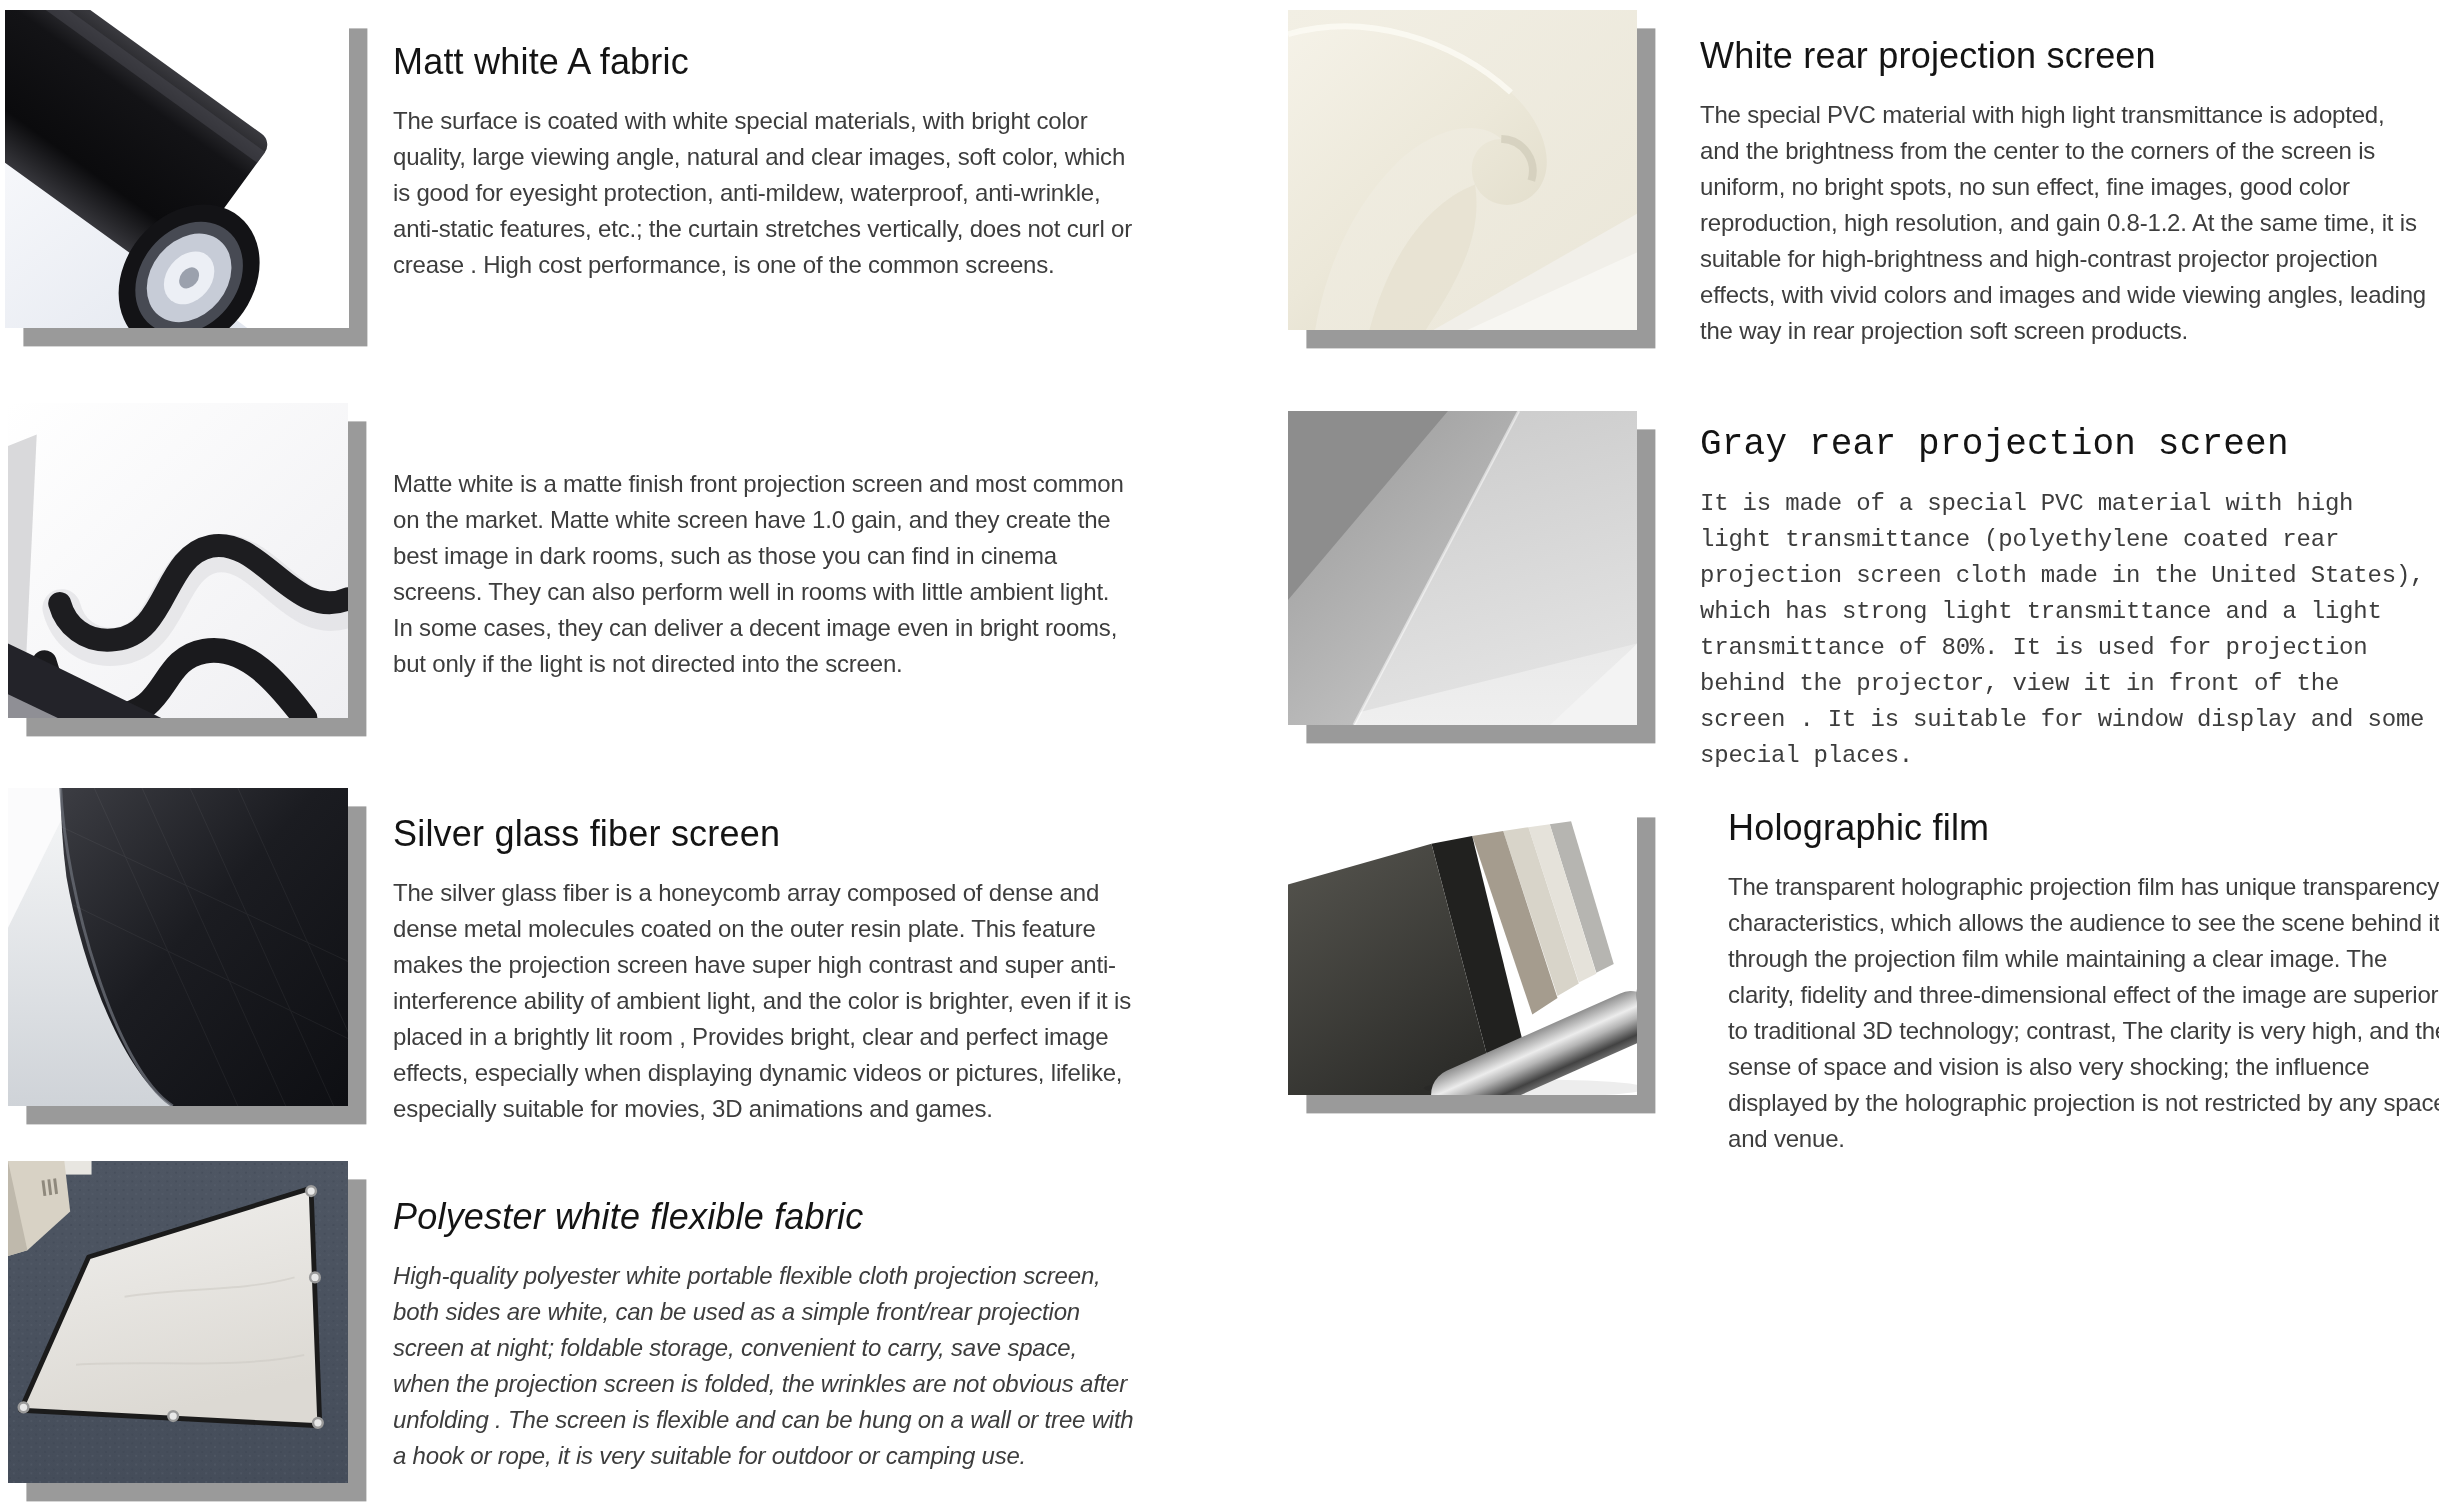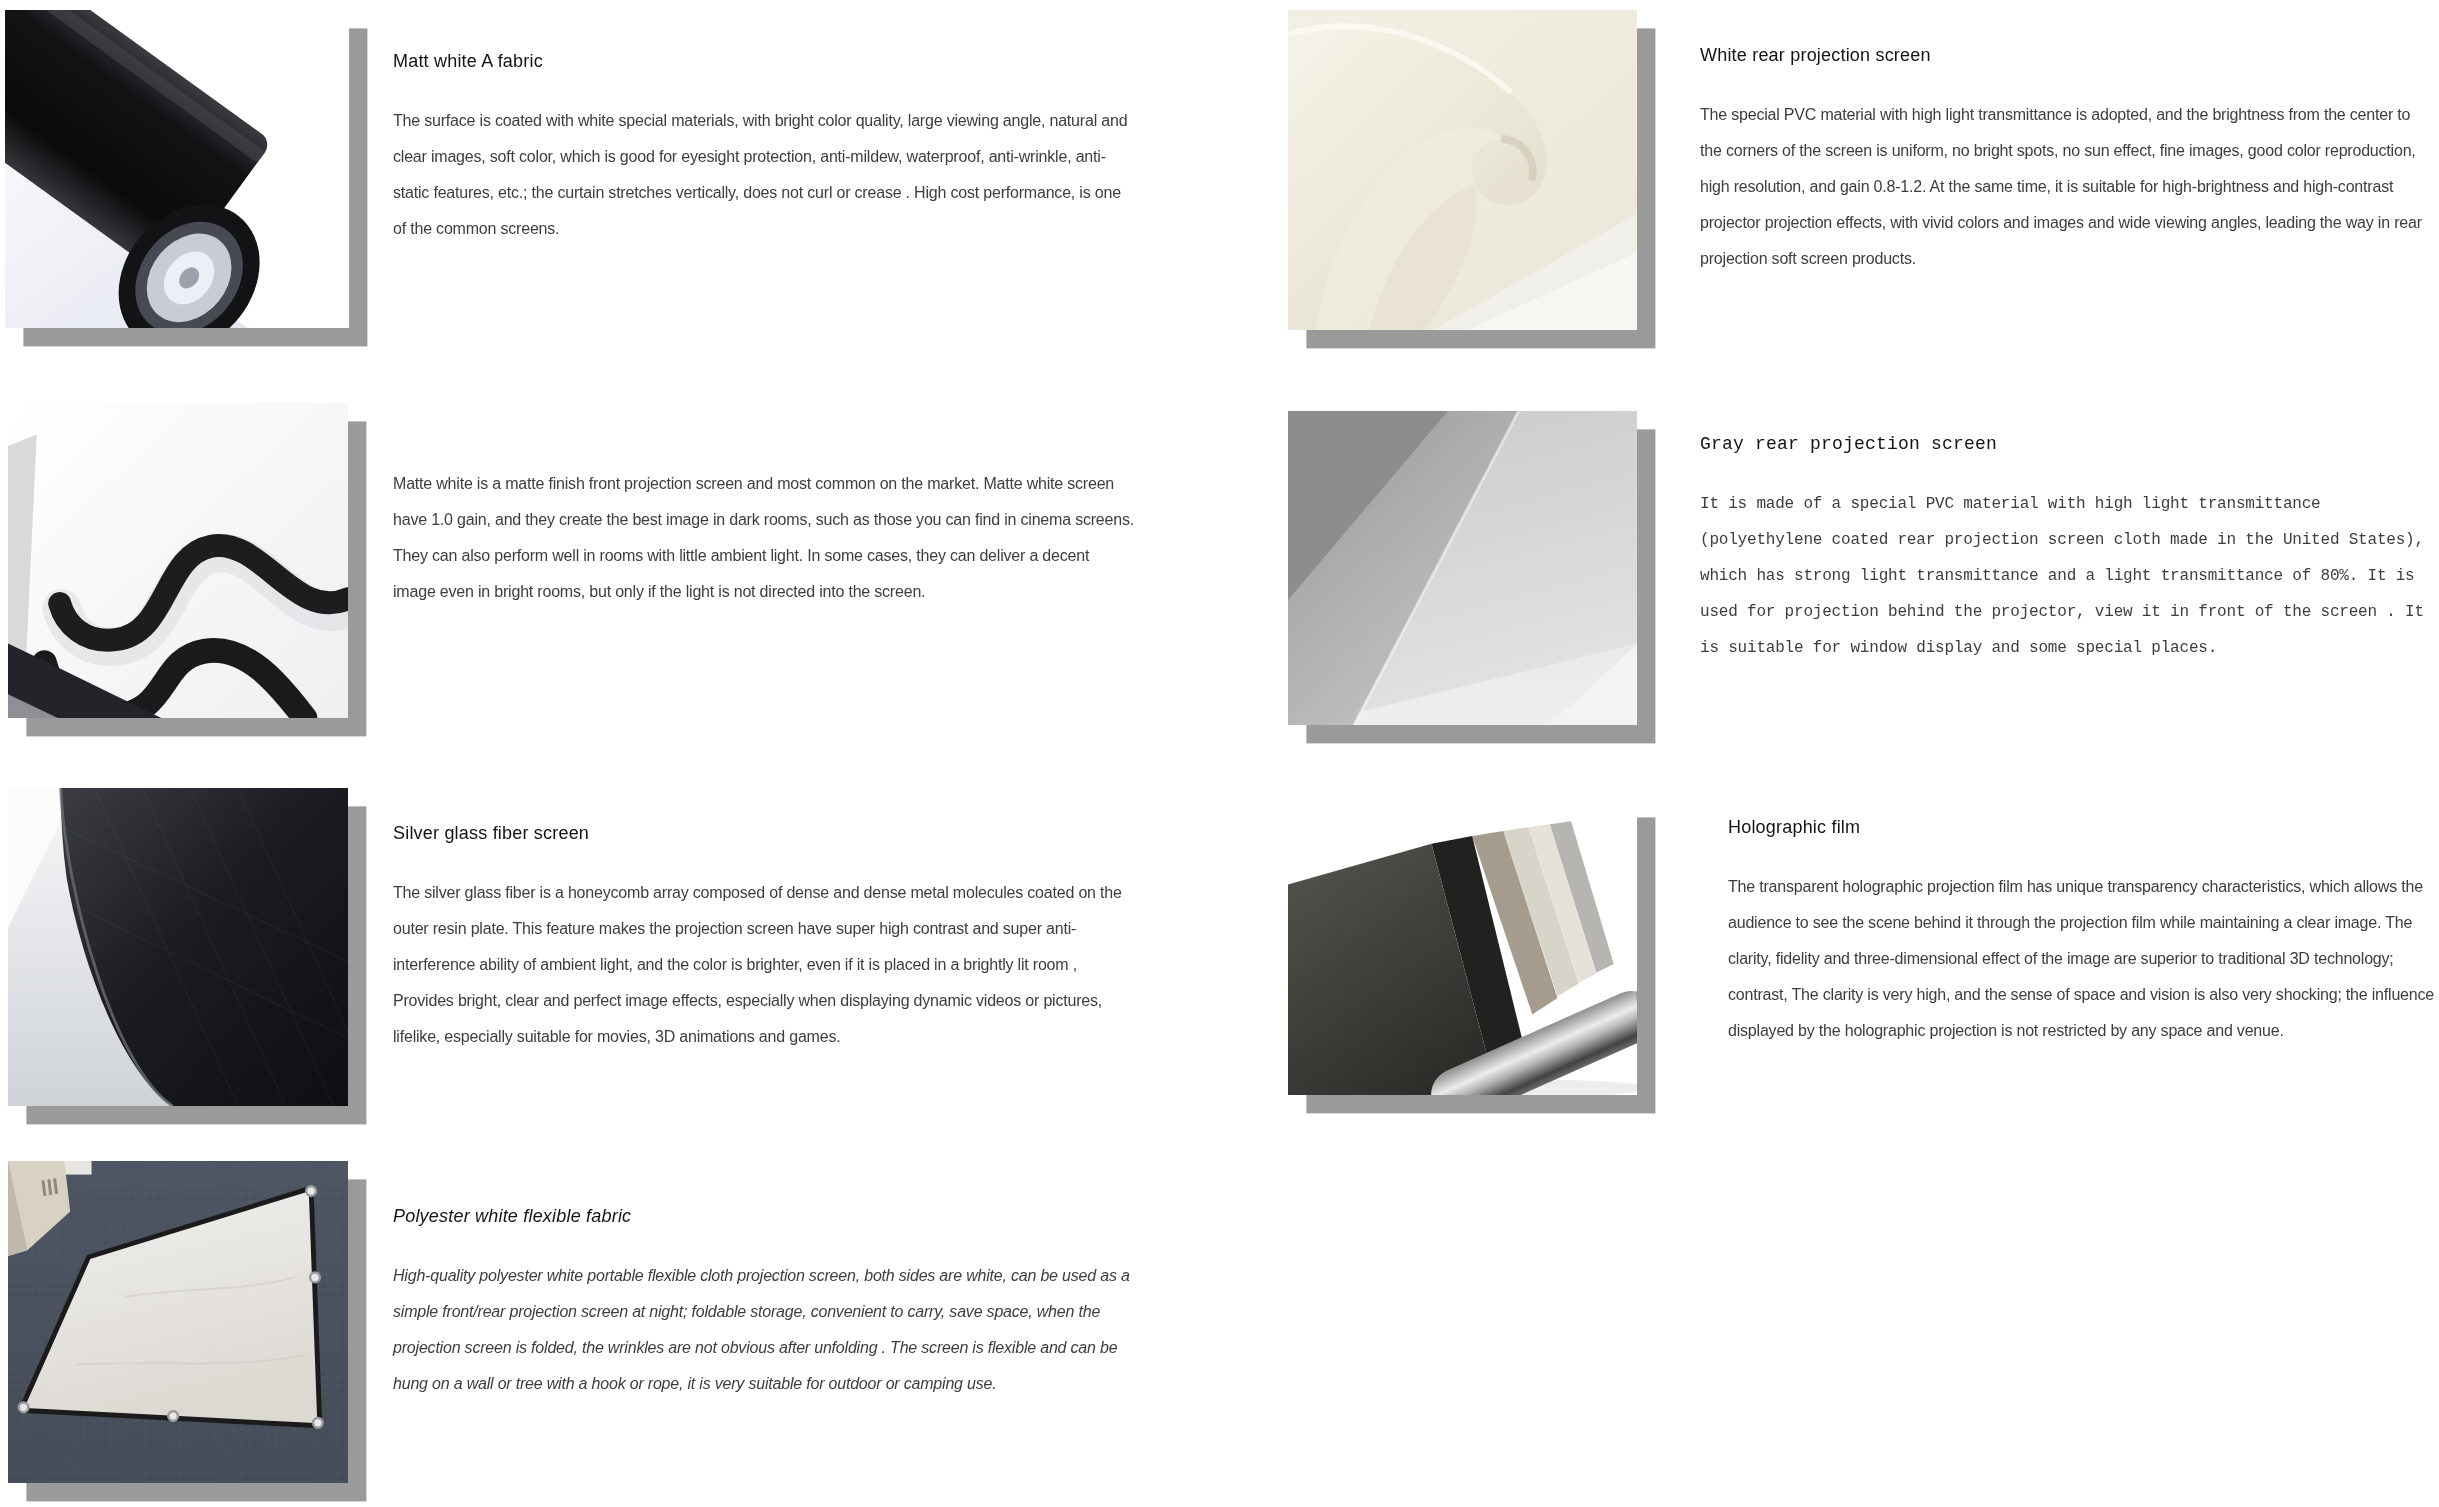--- a/index.html
+++ b/index.html
@@ -20,29 +20,29 @@
     position:absolute;
     margin:0;
     box-shadow:18.4px 18.4px 0 0 var(--shadow);
     background:#fff;
     overflow:hidden;
   }
   .thumb svg{display:block;width:100%;height:100%;}
   .text{position:absolute;}
   .text h2{
     margin:0 0 25px 0;
-    font-size:18px;
+    font-size:36px;
     font-weight:400;
     line-height:33px;
     letter-spacing:0.2px;
     color:var(--title);
   }
   .text p{
     margin:0;
-    font-size:16px;
+    font-size:24px;
     line-height:36px;
     letter-spacing:-0.2px;
     color:var(--body);
   }
 </style>
 </head>
 <body>
 
 <div class="canvas">
 

